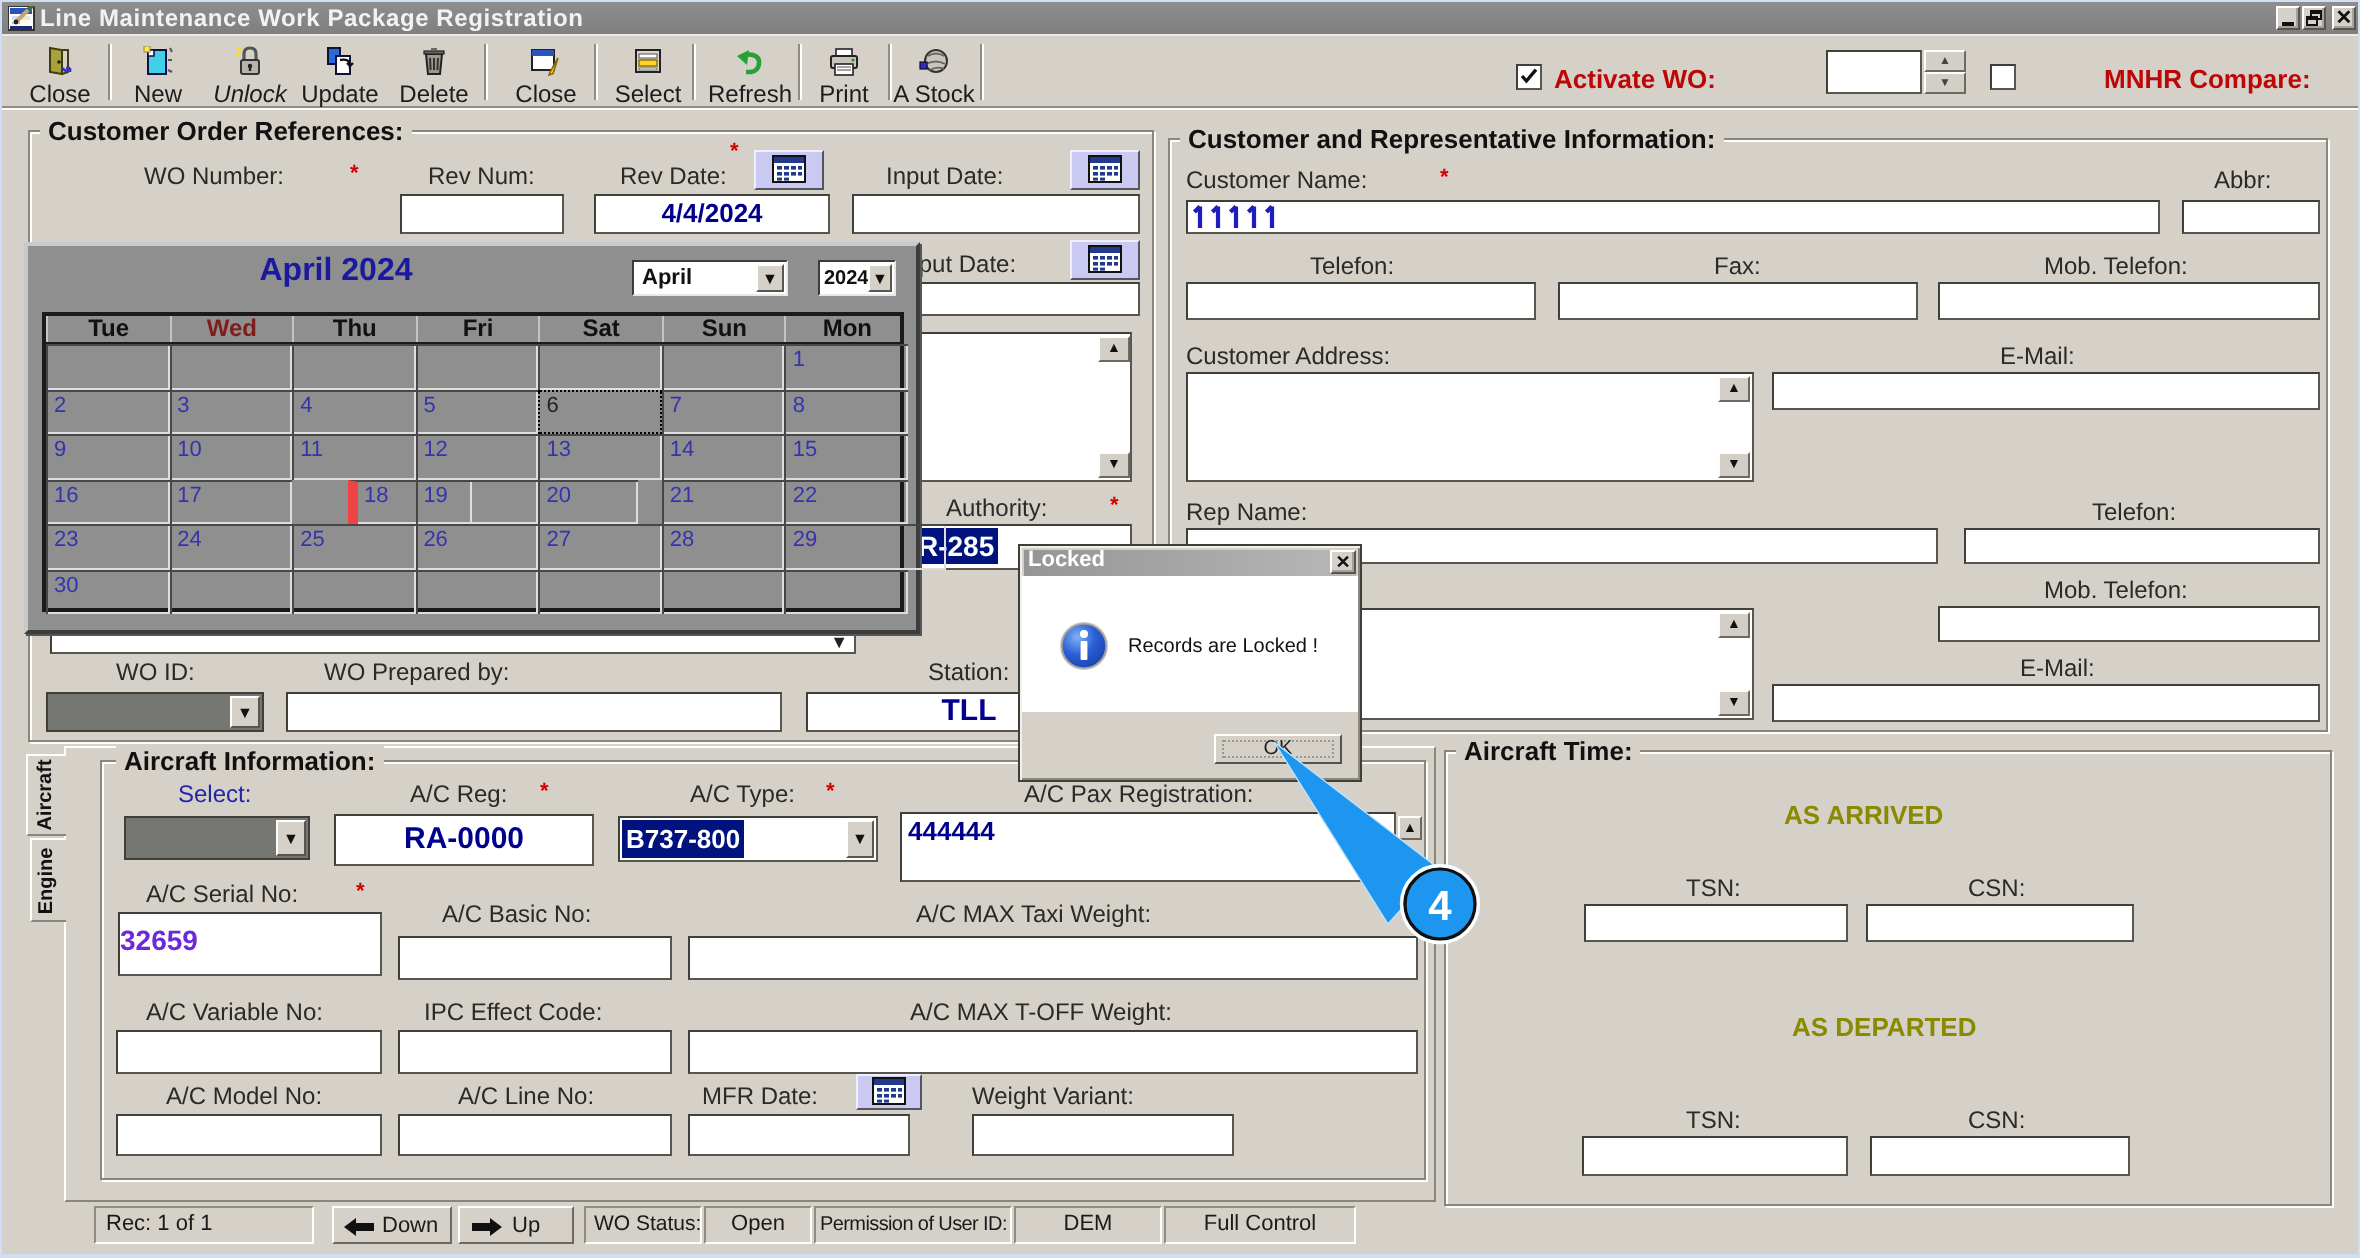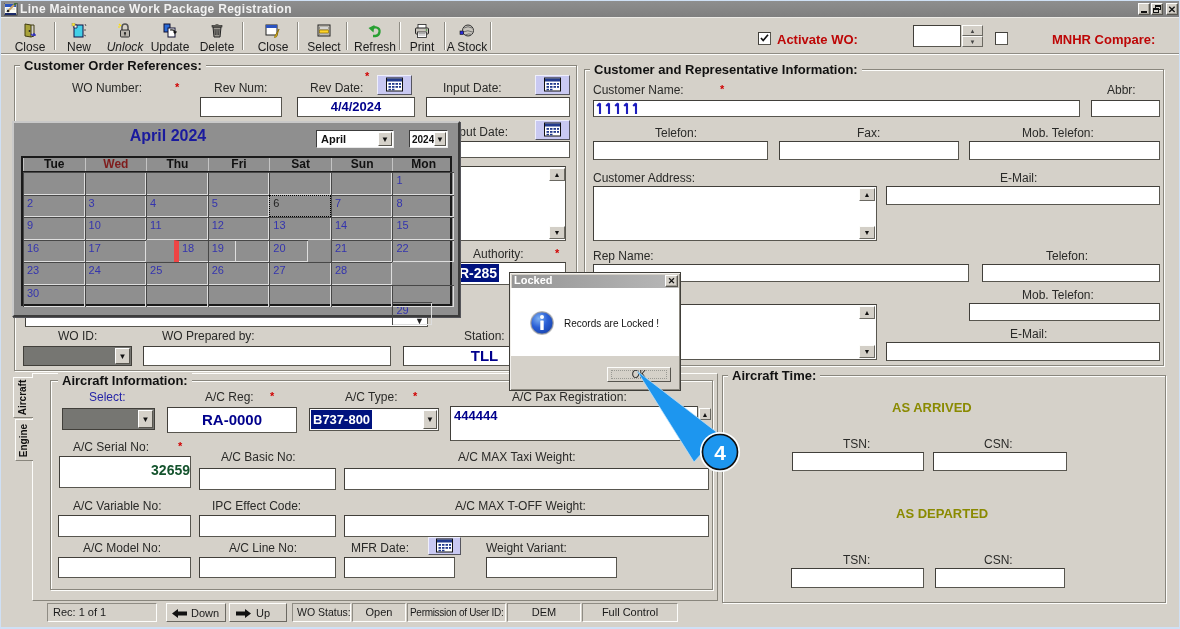--- a/index.html
+++ b/index.html
@@ -288,21 +288,21 @@
   <div class="combobtn" style="right:1px;top:1px;width:14px;height:19px;line-height:18px;">▼</div>
 </div>
 <div class="fld" style="left:450px;top:406px;width:248px;height:35px;">
       <span style="position:absolute;left:3px;top:1px;font-size:13px;font-weight:bold;color:#00008c;">444444</span>
     </div>
 <div class="sbbtn" style="left:699px;top:408px;width:12px;height:12px;line-height:11px;">▲</div>
 <div class="lbl" style="left:73px;top:440px;">A/C Serial No:</div>
     <div class="ast" style="left:178px;top:440px;">*</div>
 <div class="lbl" style="left:221px;top:450px;">A/C Basic No:</div>
 <div class="lbl" style="left:458px;top:450px;">A/C MAX Taxi Weight:</div>
-<div class="fld" style="left:59px;top:456px;width:132px;height:32px;font-weight:bold;color:#14532d;text-align:right;font-size:14px;line-height:26px;">32659</div>
+<div class="fld" style="left:59px;top:456px;width:132px;height:32px;font-weight:bold;color:#6d28d9;text-align:left;font-size:14px;line-height:26px;">32659</div>
 <div class="fld" style="left:199px;top:468px;width:137px;height:22px;"></div>
 <div class="fld" style="left:344px;top:468px;width:365px;height:22px;"></div>
 <div class="lbl" style="left:73px;top:499px;">A/C Variable No:</div>
 <div class="lbl" style="left:212px;top:499px;">IPC Effect Code:</div>
 <div class="lbl" style="left:455px;top:499px;">A/C MAX T-OFF Weight:</div>
 <div class="fld" style="left:58px;top:515px;width:133px;height:22px;"></div>
 <div class="fld" style="left:199px;top:515px;width:137px;height:22px;"></div>
 <div class="fld" style="left:344px;top:515px;width:365px;height:22px;"></div>
 <div class="lbl" style="left:83px;top:541px;">A/C Model No:</div>
 <div class="lbl" style="left:229px;top:541px;">A/C Line No:</div>
@@ -435,21 +435,21 @@
     </div>
 <div class="abs" style="left:84.6px;top:239.5px;width:61.6px;height:22.5px;border-top:1px solid #474747;border-left:1px solid #474747;box-shadow:inset -1px -1px 0 #dedede;">
       <span class="dayn">17</span>
     </div>
 <div class="abs" style="left:129px;top:239.5px;width:61.6px;height:22.5px;border-top:1px solid #474747;border-left:5px solid #ef4444;box-shadow:inset -1px -1px 0 #dedede;margin-left:45px;">
       <span class="dayn">18</span>
     </div>
 <div class="abs" style="left:207.7px;top:239.5px;width:61.6px;height:22.5px;border-top:1px solid #474747;border-left:1px solid #474747;box-shadow:inset -1px -1px 0 #dedede;">
       <span class="dayn">19</span>
     </div>
-<div class="abs" style="left:269.3px;top:239.5px;width:39px;height:22.5px;border-top:1px solid #474747;border-left:1px solid #474747;box-shadow:inset -1px -1px 0 #dedede;">
+<div class="abs" style="left:269.3px;top:239.5px;width:50px;height:22.5px;border-top:1px solid #474747;border-left:1px solid #474747;box-shadow:inset -1px -1px 0 #dedede;">
       <span class="dayn">20</span>
     </div>
 <div class="abs" style="left:330.9px;top:239.5px;width:61.6px;height:22.5px;border-top:1px solid #474747;border-left:1px solid #474747;box-shadow:inset -1px -1px 0 #dedede;">
       <span class="dayn">21</span>
     </div>
 <div class="abs" style="left:392.4px;top:239.5px;width:61.6px;height:22.5px;border-top:1px solid #474747;border-left:1px solid #474747;box-shadow:inset -1px -1px 0 #dedede;">
       <span class="dayn">22</span>
     </div>
 <div class="abs" style="left:23.0px;top:262.0px;width:61.6px;height:22.5px;border-top:1px solid #474747;border-left:1px solid #474747;box-shadow:inset -1px -1px 0 #dedede;">
       <span class="dayn">23</span>
@@ -462,21 +462,21 @@
     </div>
 <div class="abs" style="left:207.7px;top:262.0px;width:61.6px;height:22.5px;border-top:1px solid #474747;border-left:1px solid #474747;box-shadow:inset -1px -1px 0 #dedede;">
       <span class="dayn">26</span>
     </div>
 <div class="abs" style="left:269.3px;top:262.0px;width:61.6px;height:22.5px;border-top:1px solid #474747;border-left:1px solid #474747;box-shadow:inset -1px -1px 0 #dedede;">
       <span class="dayn">27</span>
     </div>
 <div class="abs" style="left:330.9px;top:262.0px;width:61.6px;height:22.5px;border-top:1px solid #474747;border-left:1px solid #474747;box-shadow:inset -1px -1px 0 #dedede;">
       <span class="dayn">28</span>
     </div>
-<div class="abs" style="left:392.4px;top:262.0px;width:40px;height:22.5px;border-top:1px solid #474747;border-left:1px solid #474747;box-shadow:inset -1px -1px 0 #dedede;margin-top:40px;">
+<div class="abs" style="left:392.4px;top:262.0px;width:81px;height:22.5px;border-top:1px solid #474747;border-left:1px solid #474747;box-shadow:inset -1px -1px 0 #dedede;">
       <span class="dayn">29</span>
     </div>
 <div class="abs" style="left:23.0px;top:284.5px;width:61.6px;height:22.5px;border-top:1px solid #474747;border-left:1px solid #474747;box-shadow:inset -1px -1px 0 #dedede;">
       <span class="dayn">30</span>
     </div>
 <div class="abs" style="left:84.6px;top:284.5px;width:61.6px;height:22.5px;border-top:1px solid #474747;border-left:1px solid #474747;box-shadow:inset -1px -1px 0 #dedede;"></div>
 <div class="abs" style="left:146.1px;top:284.5px;width:61.6px;height:22.5px;border-top:1px solid #474747;border-left:1px solid #474747;box-shadow:inset -1px -1px 0 #dedede;"></div>
 <div class="abs" style="left:207.7px;top:284.5px;width:61.6px;height:22.5px;border-top:1px solid #474747;border-left:1px solid #474747;box-shadow:inset -1px -1px 0 #dedede;"></div>
 <div class="abs" style="left:269.3px;top:284.5px;width:61.6px;height:22.5px;border-top:1px solid #474747;border-left:1px solid #474747;box-shadow:inset -1px -1px 0 #dedede;"></div>
 <div class="abs" style="left:330.9px;top:284.5px;width:61.6px;height:22.5px;border-top:1px solid #474747;border-left:1px solid #474747;box-shadow:inset -1px -1px 0 #dedede;"></div>

